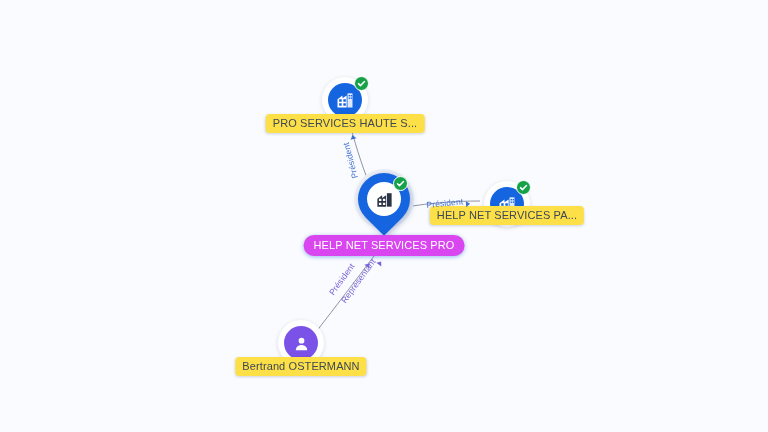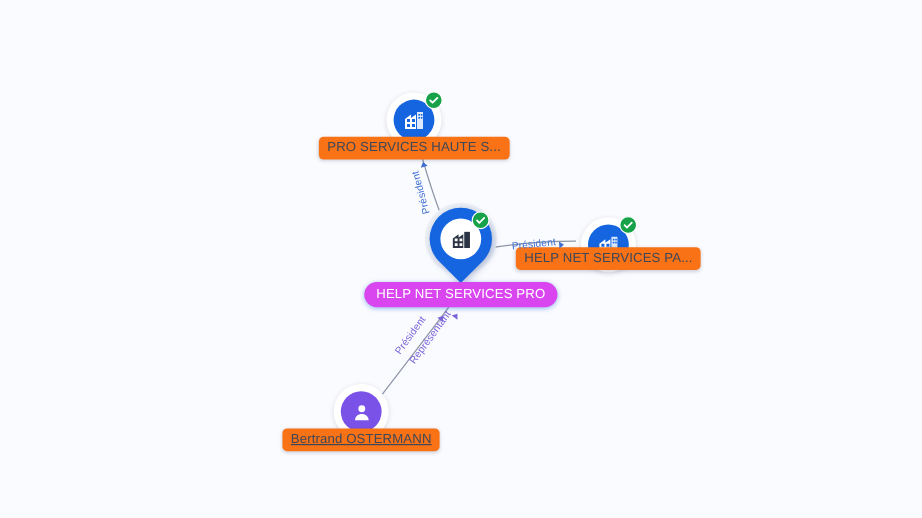--- a/index.html
+++ b/index.html
@@ -94,21 +94,21 @@
 
   
   .node-label {
     position: absolute;
     transform: translateX(-50%);
     white-space: nowrap;
     font-size: 11px;
     line-height: 13px;
     padding: 3px 7px;
     border-radius: 4px;
-    background: #f97316;
+    background: #fde047;
     color: #3d4758;
     box-shadow: 0 1px 3px rgba(40,50,90,0.20);
     letter-spacing: 0.1px;
   }
   .node-label.selected {
     background: #d946ef;
     color: #ffffff;
     border-radius: 11px;
     padding: 4px 10px;
     font-size: 11px;
@@ -206,21 +206,21 @@
 
   <div class="node" style="left:301px; top:343px;">
     <div class="node-ring"></div>
     <div class="node-disc person">
       <svg width="19" height="19" viewBox="0 0 24 24">
         <circle cx="12" cy="8.4" r="3.6" fill="#ffffff"></circle>
         <path fill="#ffffff" d="M4.8 20.4c0-3.9 3.2-6.6 7.2-6.6s7.2 2.7 7.2 6.6H4.8z"></path>
       </svg>
     </div>
   </div>
-  <div class="node-label" style="left:301px; top:357px;text-decoration:underline;">Bertrand OSTERMANN</div>
+  <div class="node-label" style="left:301px; top:357px;">Bertrand OSTERMANN</div>
 
   <div class="edge-label blue" style="left:360px; top:172px; transform:rotate(-105deg) translateY(-50%);">Président</div>
   <div class="arrow-tip" style="left:351px; top:134px; color:#3f6fd0; transform:rotate(-105deg);"></div>
 
   <div class="edge-label blue" style="left:427px; top:205px; transform:rotate(-6deg) translateY(-50%);">Président</div>
   <div class="arrow-tip" style="left:466px; top:201px; color:#3f6fd0; transform:rotate(-4deg);"></div>
 
   <div class="edge-label purple" style="left:335px; top:292px; transform:rotate(-54deg) translateY(-50%);">Président</div>
   <div class="arrow-tip" style="left:366px; top:262px; color:#7a63d8; transform:rotate(-54deg);"></div>
 

